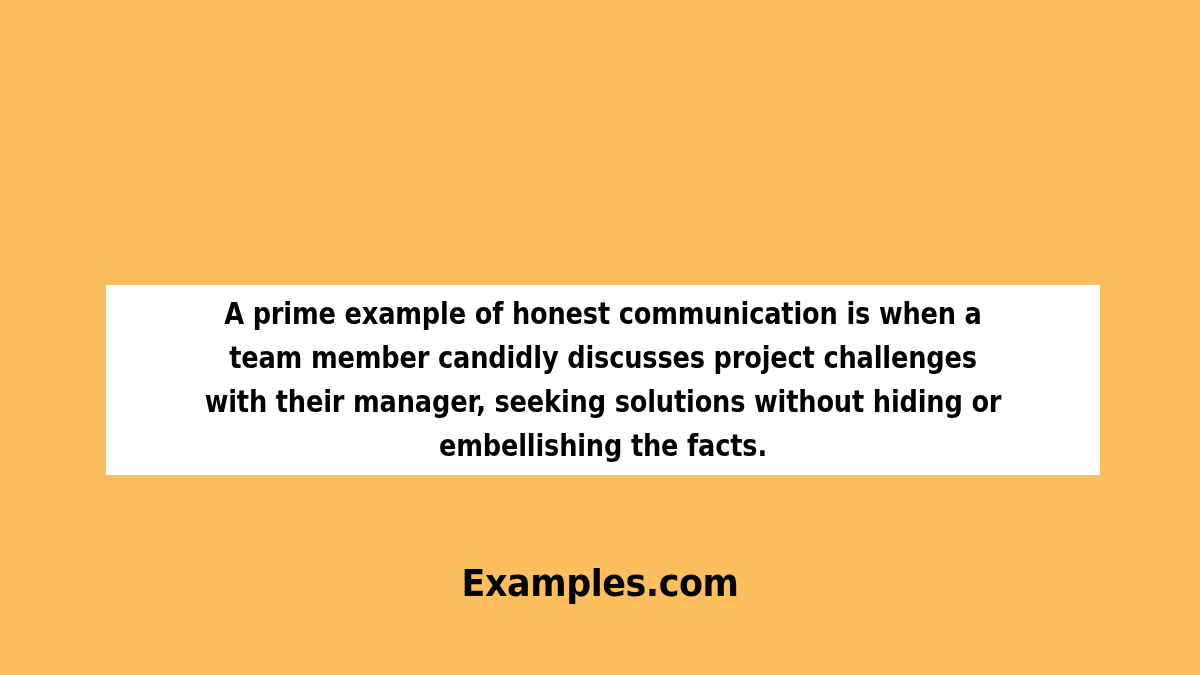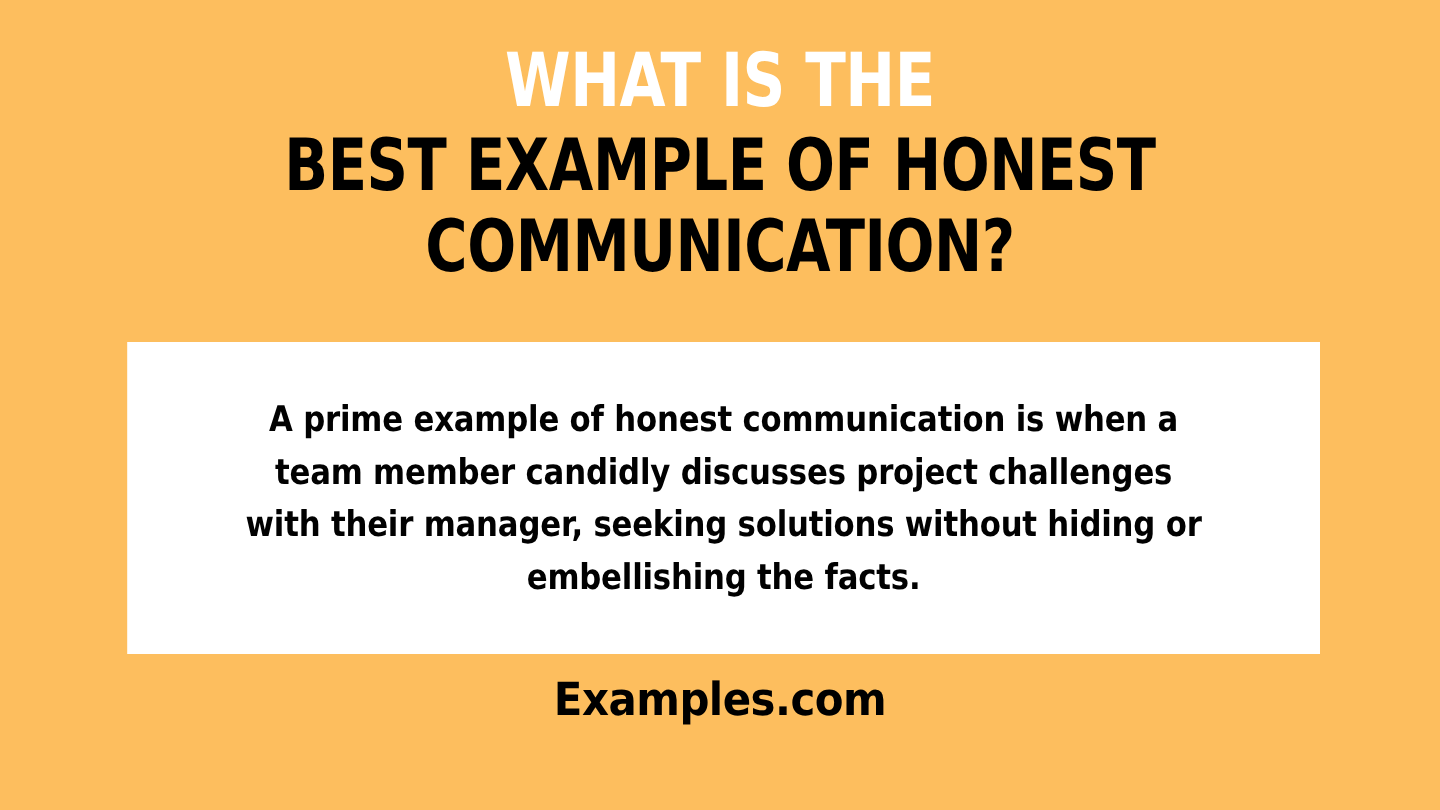--- a/index.html
+++ b/index.html
@@ -61,21 +61,21 @@
     color: #000000;
     font-size: 60px;
   }
 
   
   .content-card {
     position: absolute;
     left: 106px;
     top: 285px;
     width: 994px;
-    height: 260px;
+    height: 190px;
     background: #ffffff;
     display: flex;
     align-items: center;
     justify-content: center;
     box-sizing: border-box;
     padding: 0 36px;
   }
 
   .body-text {
     margin: 0;
@@ -106,25 +106,20 @@
     line-height: 46px;
     transform: scaleX(0.92);
     transform-origin: center center;
   }
 </style>
 </head>
 <body>
 
 <div id="poster">
 
-  <div class="headline">
-    <span class="headline-line headline-line-1">WHAT IS THE</span>
-    <span class="headline-line headline-line-2">BEST EXAMPLE OF HONEST</span>
-    <span class="headline-line headline-line-3">COMMUNICATION?</span>
-  </div>
 
   <div class="content-card">
     <p class="body-text">A prime example of honest communication is when a team member candidly discusses project challenges with their manager, seeking solutions without hiding or embellishing the facts.</p>
   </div>
 
   <div class="footer-brand">Examples.com</div>
 
 </div>
 
 </body></html>

